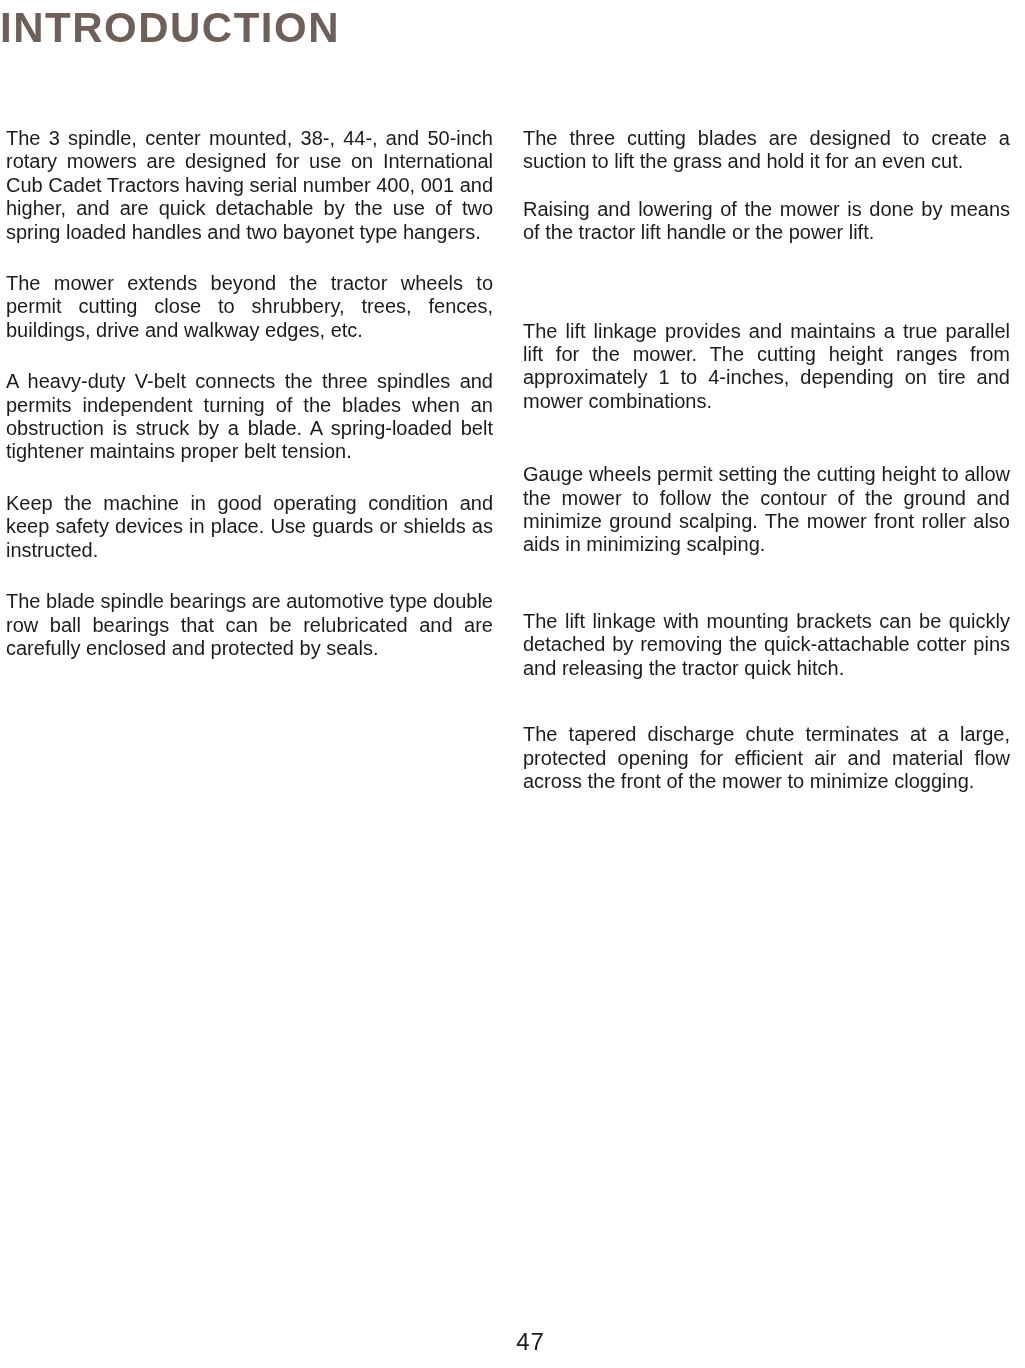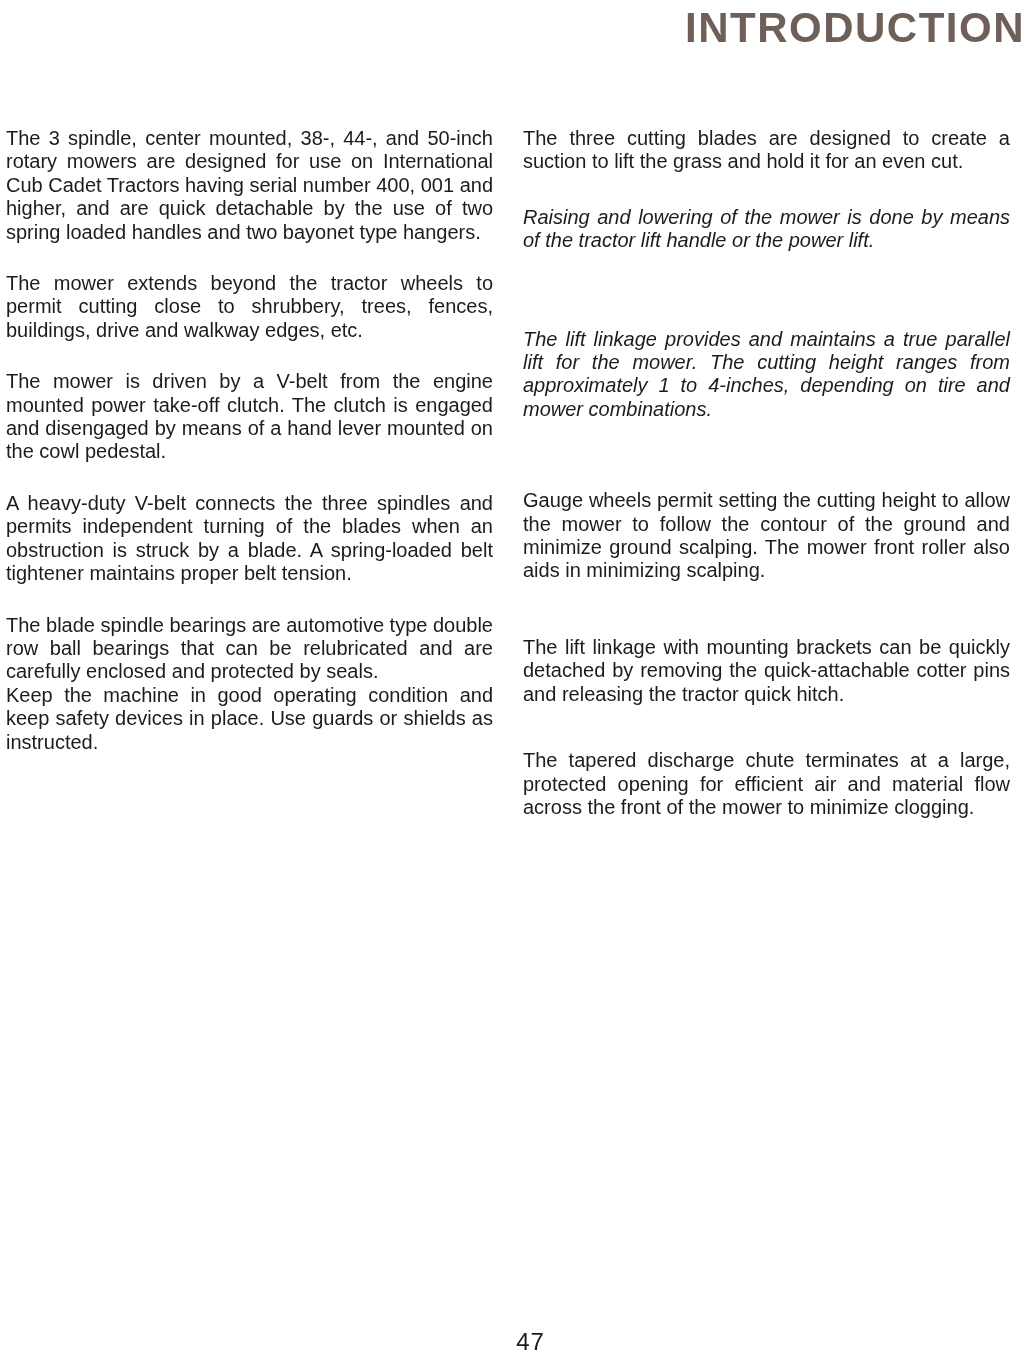--- a/index.html
+++ b/index.html
@@ -13,21 +13,21 @@
     position:relative;
     width:1025px;
     height:1368px;
     background:var(--bg-color);
     font-family:"Liberation Sans","DejaVu Sans",sans-serif;
     color:var(--text-color);
     overflow:hidden;
   }
   .doc-title{
     margin-top:7px;
-    text-align:right;
+    text-align:left;
     font-size:42px;
     font-weight:bold;
     letter-spacing:1.5px;
     color:var(--title-color);
     line-height:1;
   }
   .content{
     display:flex;
     gap:30px;
     padding:0 7px 0 6px;
@@ -36,25 +36,25 @@
   .column{
     width:487px;
     flex:0 0 487px;
   }
   .para{
     font-size:20px;
     line-height:23.4px;
     text-align:justify;
     margin-bottom:28px;
   }
-  .gap-24{margin-bottom:32px;}
+  .gap-24{margin-bottom:24px;}
   .gap-30{margin-bottom:43px;}
-  .gap-50{margin-bottom:68px;font-style:italic;}
+  .gap-50{margin-bottom:50px;}
   .gap-53{margin-bottom:53px;margin-top:40px;}
-  .gap-75{margin-bottom:75px;font-style:italic;}
+  .gap-75{margin-bottom:75px;}
   .gap-0{margin-bottom:0;}
   .page-number{
     position:absolute;
     bottom:12px;
     left:18px;
     width:100%;
     text-align:center;
     font-size:24px;
     letter-spacing:1px;
   }
@@ -64,24 +64,23 @@
 
 <div class="page">
 
   <h1 class="doc-title">INTRODUCTION</h1>
 
   <div class="content">
 
     <div class="column">
       <p class="para">The 3 spindle, center mounted, 38-, 44-, and 50-inch rotary mowers are designed for use on International Cub Cadet Tractors having serial number 400, 001 and higher, and are quick detachable by the use of two spring loaded handles and two bayonet type hangers.</p>
       <p class="para">The mower extends beyond the tractor wheels to permit cutting close to shrubbery, trees, fences, buildings, drive and walkway edges, etc.</p>
-      <p class="para">The mower is driven by a V-belt from the engine mounted power take-off clutch. The clutch is engaged and disengaged by means of a hand lever mounted on the cowl pedestal.</p>
       <p class="para">A heavy-duty V-belt connects the three spindles and permits independent turning of the blades when an obstruction is struck by a blade. A spring-loaded belt tightener maintains proper belt tension.</p>
+      <p class="para">Keep the machine in good operating condition and keep safety devices in place. Use guards or shields as instructed.</p>
       <p class="para gap-0">The blade spindle bearings are automotive type double row ball bearings that can be relubricated and are carefully enclosed and protected by seals.</p>
-      <p class="para">Keep the machine in good operating condition and keep safety devices in place. Use guards or shields as instructed.</p>
     </div>
 
     <div class="column">
       <p class="para gap-24">The three cutting blades are designed to create a suction to lift the grass and hold it for an even cut.</p>
       <p class="para gap-75">Raising and lowering of the mower is done by means of the tractor lift handle or the power lift.</p>
       <p class="para gap-50">The lift linkage provides and maintains a true parallel lift for the mower. The cutting height ranges from approximately 1 to 4-inches, depending on tire and mower combinations.</p>
       <p class="para gap-53">Gauge wheels permit setting the cutting height to allow the mower to follow the contour of the ground and minimize ground scalping. The mower front roller also aids in minimizing scalping.</p>
       <p class="para gap-30">The lift linkage with mounting brackets can be quickly detached by removing the quick-attachable cotter pins and releasing the tractor quick hitch.</p>
       <p class="para gap-0">The tapered discharge chute terminates at a large, protected opening for efficient air and material flow across the front of the mower to minimize clogging.</p>
     </div>

